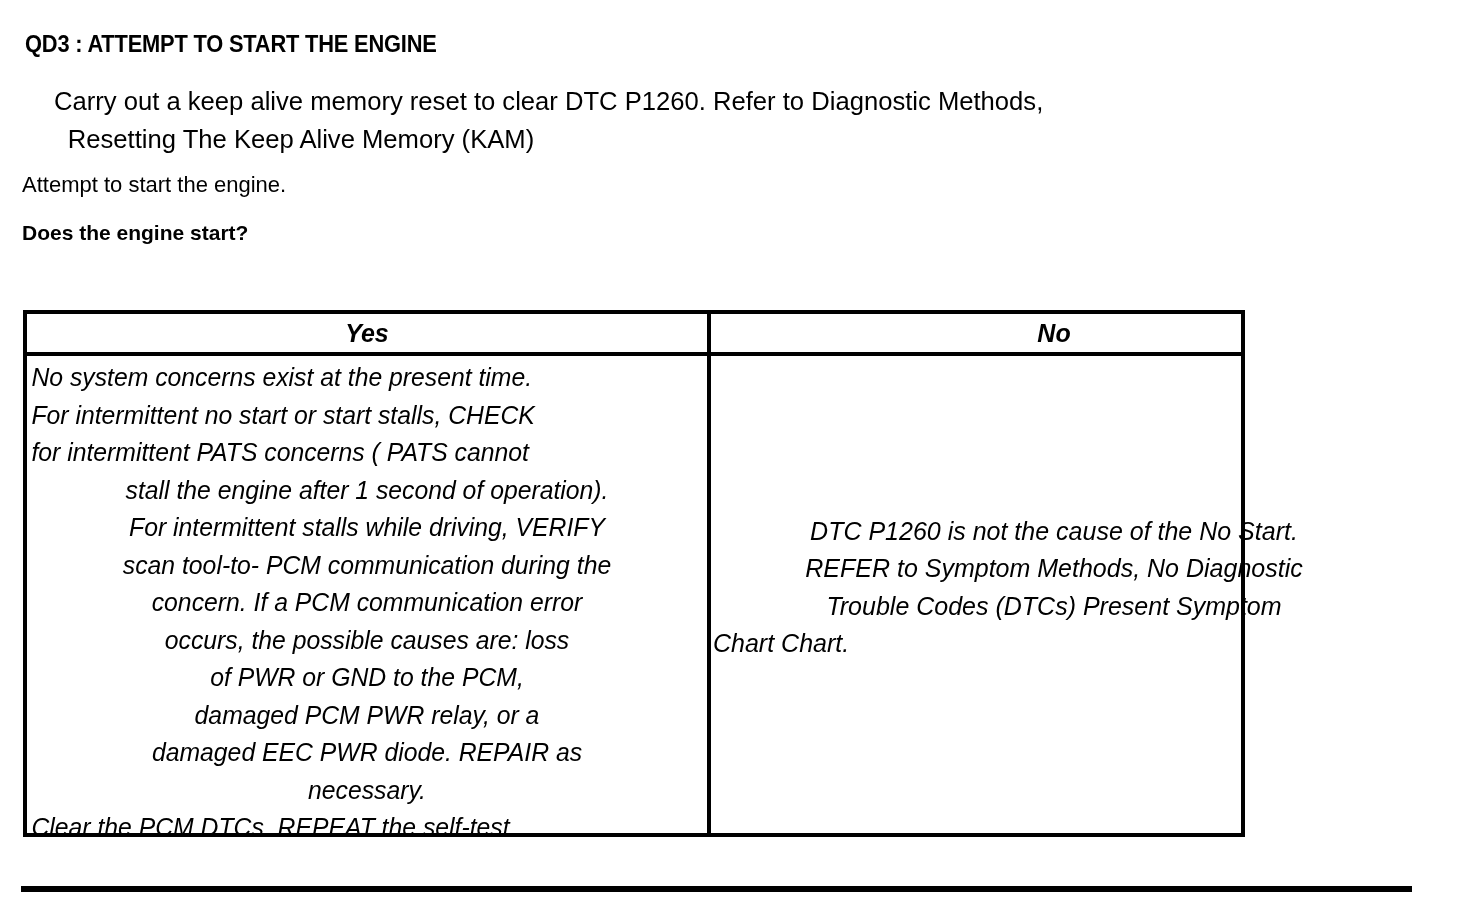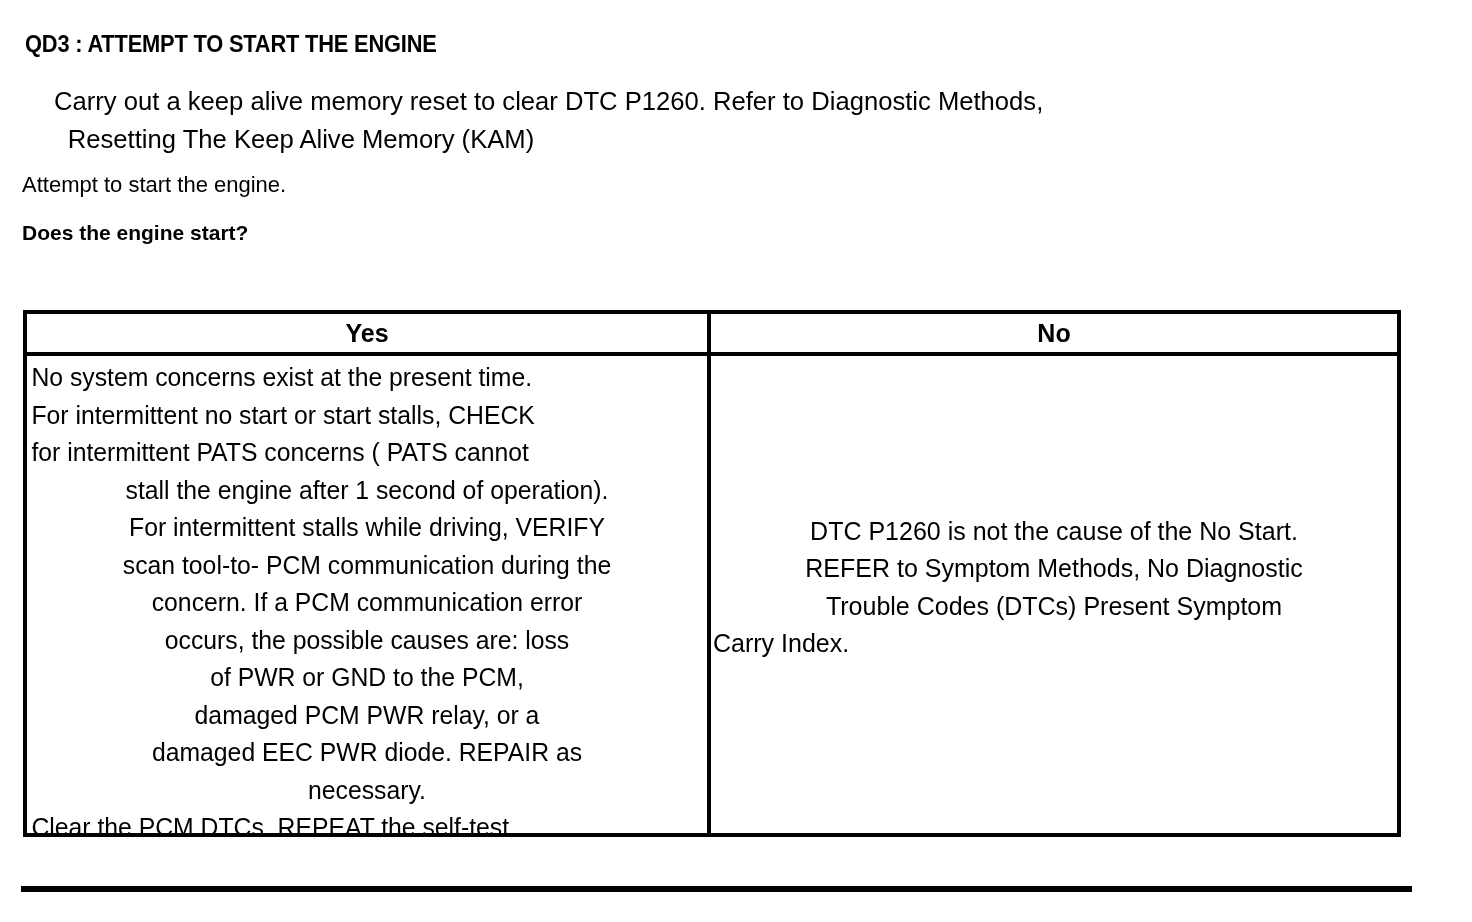--- a/index.html
+++ b/index.html
@@ -74,24 +74,25 @@
     line-height: 34px;
     font-weight: bold;
     white-space: nowrap;
   }
 
   
   .decision-table {
     position: absolute;
     left: 23px;
     top: 310px;
-    width: 1378px;
+    width: 1222px;
     height: 527px;
     box-sizing: border-box;
     border: 4px solid #000000;
+    font-style: italic;
   }
   .table-head {
     position: relative;
     height: 42px;
     border-bottom: 4px solid #000000;
     box-sizing: border-box;
   }
   .head-cell {
     position: absolute;
     top: 0;
@@ -220,21 +221,21 @@
           <div class="ln">necessary.</div>
           <div class="ln flush">Clear the PCM DTCs. REPEAT the self-test.</div>
         </div>
       </div>
 
       <div class="body-cell no">
         <div class="no-lines">
           <div class="ln">DTC P1260 is not the cause of the No Start.</div>
           <div class="ln">REFER to  Symptom Methods, No Diagnostic</div>
           <div class="ln">Trouble  Codes (DTCs) Present Symptom</div>
-          <div class="ln flush">Carry Index.</div>
+          <div class="ln flush">Chart Chart.</div>
         </div>
       </div>
 
     </div>
   </div>
 
   <div class="bottom-rule"></div>
 
 </div>
 

